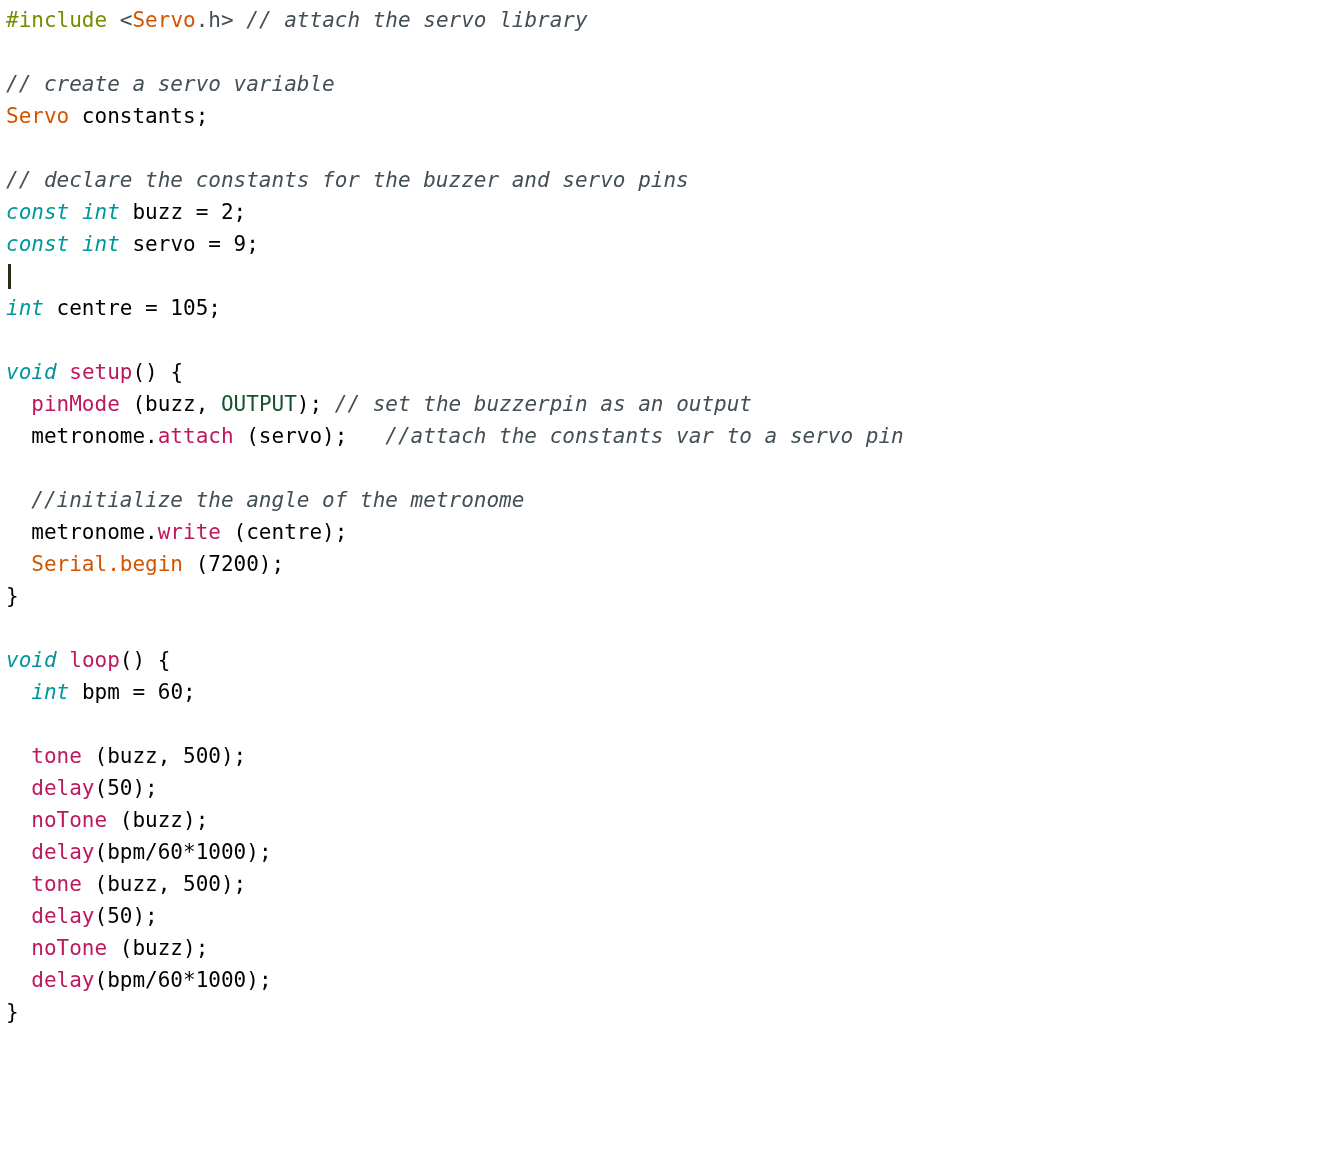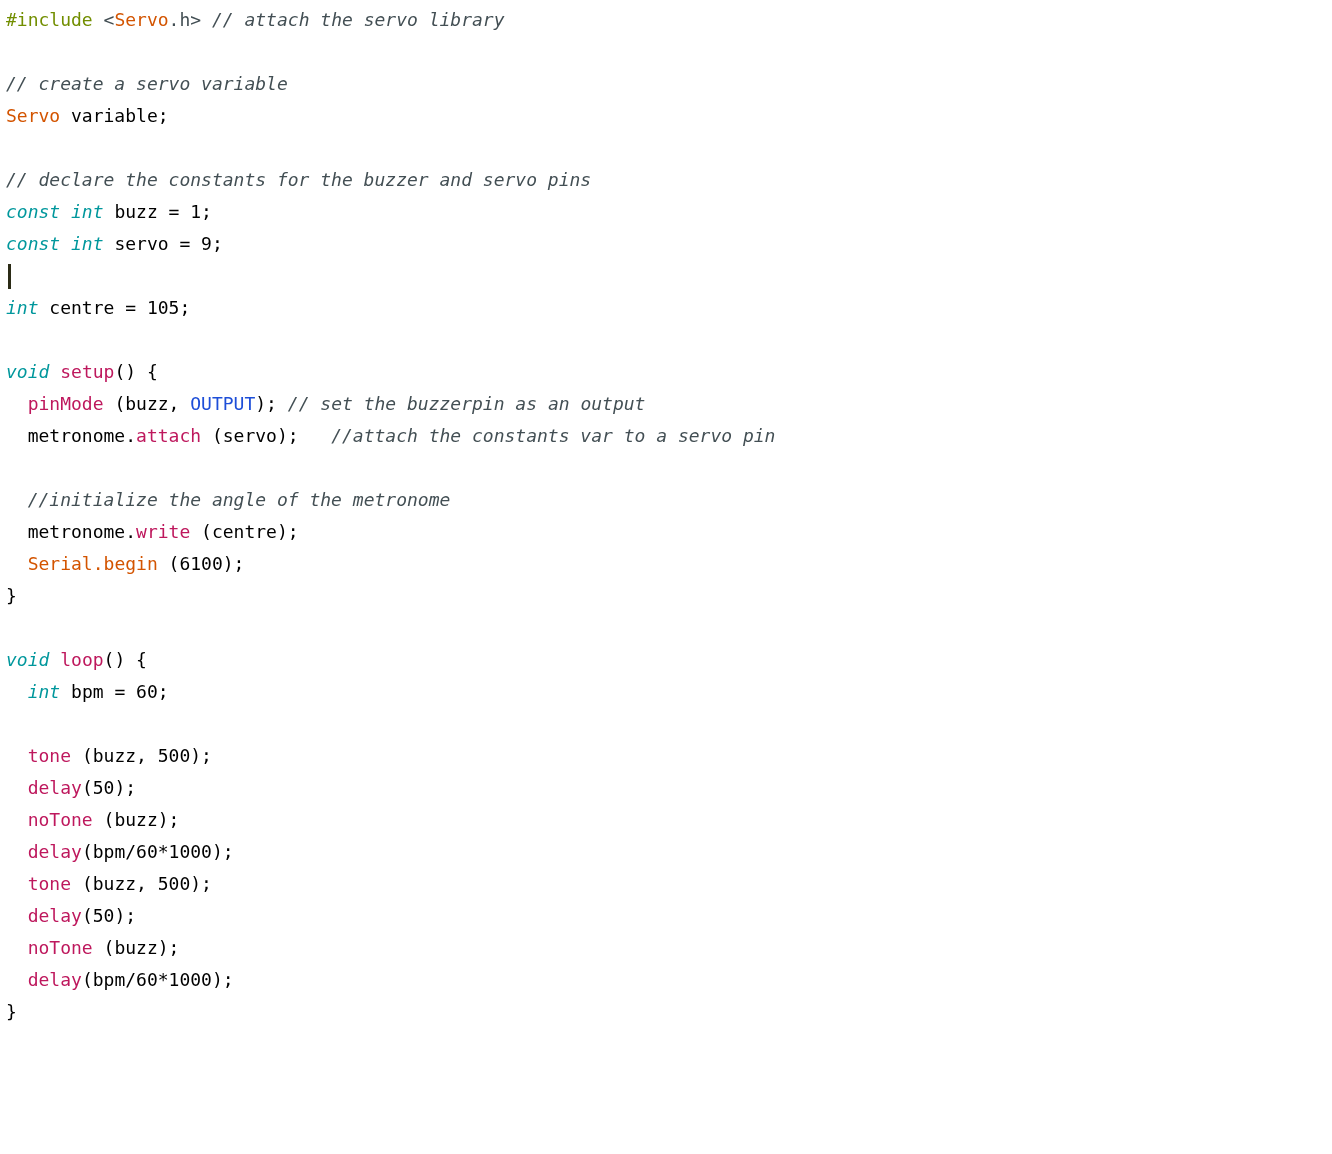--- a/index.html
+++ b/index.html
@@ -32,33 +32,33 @@
     width: 1332px;
     height: 1154px;
     background: #ffffff;
     padding: 4px 0 0 6px;
     box-sizing: border-box;
   }
 
   .code-line {
     height: 32px;
     line-height: 32px;
-    font-size: 18px;
+    font-size: 21px;
     white-space: pre;
     color: #000000;
     letter-spacing: 0px;
   }
 
   
   .tok-preproc   { color: #728e00; }              
   .tok-keyword   { color: #00979c; font-style: italic; }              
   .tok-type      { color: #d35400; }              
   .tok-func      { color: #be185d; }              
   .tok-entry     { color: #be185d; }              
-  .tok-const     { color: #1d4ed8; }              
+  .tok-const     { color: #14532d; }              
   .tok-comment   { color: #434f54; font-style: italic; }
   .tok-plain     { color: #000000; }
   .tok-punct     { color: #434f54; }
 
   
   .caret-line { position: relative; }
   #text-caret {
     position: absolute;
     left: 2px;
     top: 4px;
@@ -70,35 +70,35 @@
 </head>
 <body>
 
 <div id="toolbar-strip"></div>
 
 <div id="editor">
   <div id="code-lines">
       <div class="code-line"><span class="tok-preproc">#include</span><span class="tok-plain"> </span><span class="tok-punct">&lt;</span><span class="tok-type">Servo</span><span class="tok-punct">.h&gt;</span><span class="tok-plain"> </span><span class="tok-comment">// attach the servo library</span></div>
       <div class="code-line">&nbsp;</div>
       <div class="code-line"><span class="tok-comment">// create a servo variable</span></div>
-      <div class="code-line"><span class="tok-type">Servo</span><span class="tok-plain"> variable;</span></div>
+      <div class="code-line"><span class="tok-type">Servo</span><span class="tok-plain"> constants;</span></div>
       <div class="code-line">&nbsp;</div>
       <div class="code-line"><span class="tok-comment">// declare the constants for the buzzer and servo pins</span></div>
-      <div class="code-line"><span class="tok-keyword">const</span><span class="tok-plain"> </span><span class="tok-keyword">int</span><span class="tok-plain"> buzz = 1;</span></div>
+      <div class="code-line"><span class="tok-keyword">const</span><span class="tok-plain"> </span><span class="tok-keyword">int</span><span class="tok-plain"> buzz = 2;</span></div>
       <div class="code-line"><span class="tok-keyword">const</span><span class="tok-plain"> </span><span class="tok-keyword">int</span><span class="tok-plain"> servo = 9;</span></div>
       <div class="code-line caret-line"><span id="text-caret"></span>&nbsp;</div>
       <div class="code-line"><span class="tok-keyword">int</span><span class="tok-plain"> centre = 105;</span></div>
       <div class="code-line">&nbsp;</div>
       <div class="code-line"><span class="tok-keyword">void</span><span class="tok-plain"> </span><span class="tok-entry">setup</span><span class="tok-plain">() {</span></div>
       <div class="code-line"><span class="tok-plain">  </span><span class="tok-func">pinMode</span><span class="tok-plain"> (buzz, </span><span class="tok-const">OUTPUT</span><span class="tok-plain">); </span><span class="tok-comment">// set the buzzerpin as an output</span></div>
       <div class="code-line"><span class="tok-plain">  metronome.</span><span class="tok-func">attach</span><span class="tok-plain"> (servo);   </span><span class="tok-comment">//attach the constants var to a servo pin</span></div>
       <div class="code-line">&nbsp;</div>
       <div class="code-line"><span class="tok-plain">  </span><span class="tok-comment">//initialize the angle of the metronome</span></div>
       <div class="code-line"><span class="tok-plain">  metronome.</span><span class="tok-func">write</span><span class="tok-plain"> (centre);</span></div>
-      <div class="code-line"><span class="tok-plain">  </span><span class="tok-type">Serial.begin</span><span class="tok-plain"> (6100);</span></div>
+      <div class="code-line"><span class="tok-plain">  </span><span class="tok-type">Serial.begin</span><span class="tok-plain"> (7200);</span></div>
       <div class="code-line"><span class="tok-plain">}</span></div>
       <div class="code-line">&nbsp;</div>
       <div class="code-line"><span class="tok-keyword">void</span><span class="tok-plain"> </span><span class="tok-entry">loop</span><span class="tok-plain">() {</span></div>
       <div class="code-line"><span class="tok-plain">  </span><span class="tok-keyword">int</span><span class="tok-plain"> bpm = 60;</span></div>
       <div class="code-line">&nbsp;</div>
       <div class="code-line"><span class="tok-plain">  </span><span class="tok-func">tone</span><span class="tok-plain"> (buzz, 500);</span></div>
       <div class="code-line"><span class="tok-plain">  </span><span class="tok-func">delay</span><span class="tok-plain">(50);</span></div>
       <div class="code-line"><span class="tok-plain">  </span><span class="tok-func">noTone</span><span class="tok-plain"> (buzz);</span></div>
       <div class="code-line"><span class="tok-plain">  </span><span class="tok-func">delay</span><span class="tok-plain">(bpm/60*1000);</span></div>
       <div class="code-line"><span class="tok-plain">  </span><span class="tok-func">tone</span><span class="tok-plain"> (buzz, 500);</span></div>

